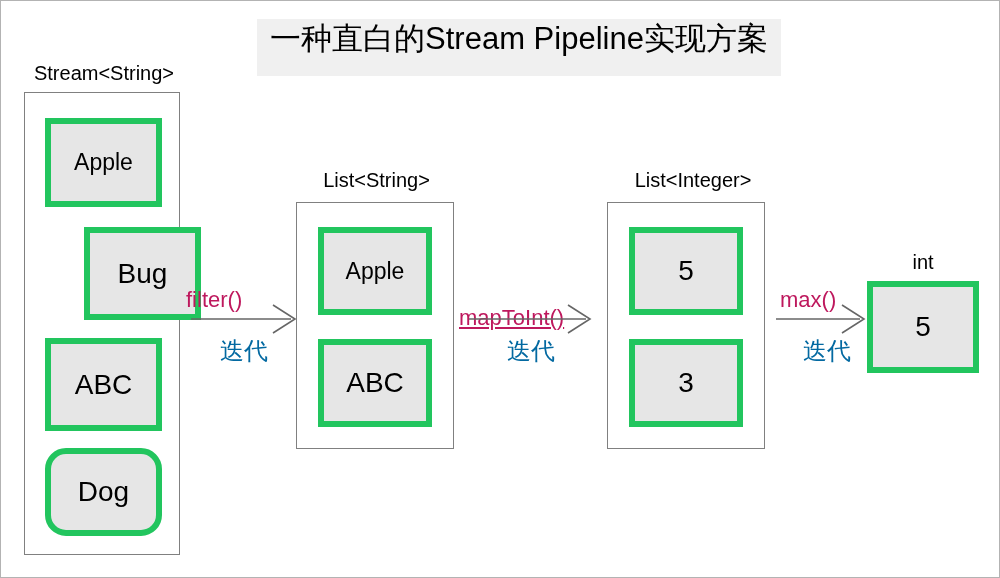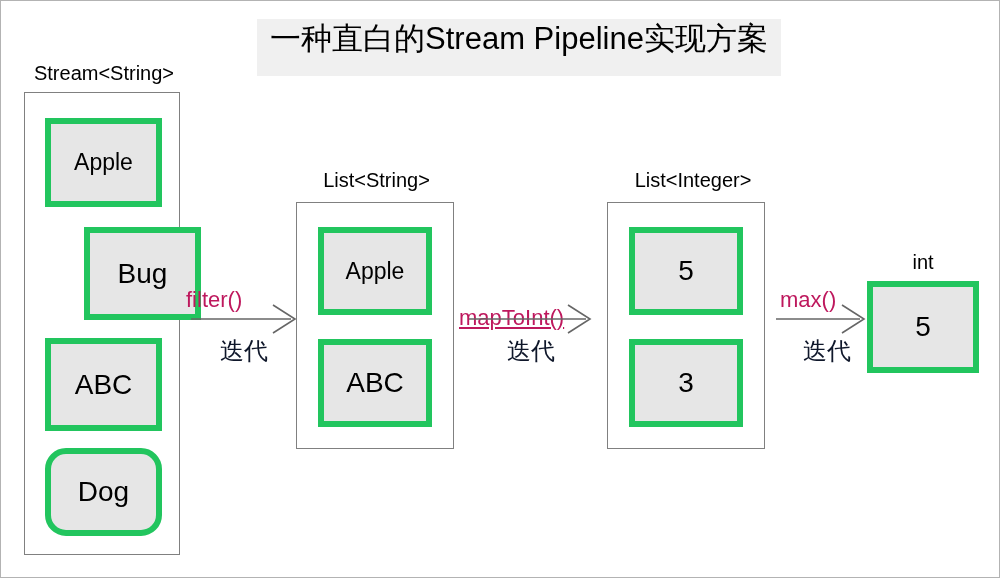--- a/index.html
+++ b/index.html
@@ -83,21 +83,21 @@
     white-space: nowrap;
     text-align: left;
     color: #be185d;
   }
   .iter-label {
     position: absolute;
     font-size: 24px;
     line-height: 28px;
     white-space: nowrap;
     text-align: center;
-    color: #0f172a;
+    color: #0369a1;
   }
 </style>
 </head>
 <body>
 
 <div id="canvas">
 
   <div class="title">一种直白的Stream Pipeline实现方案</div>
 
   <div class="group-label" style="left:18px; top:60px; width:170px;">Stream&lt;String&gt;</div>

